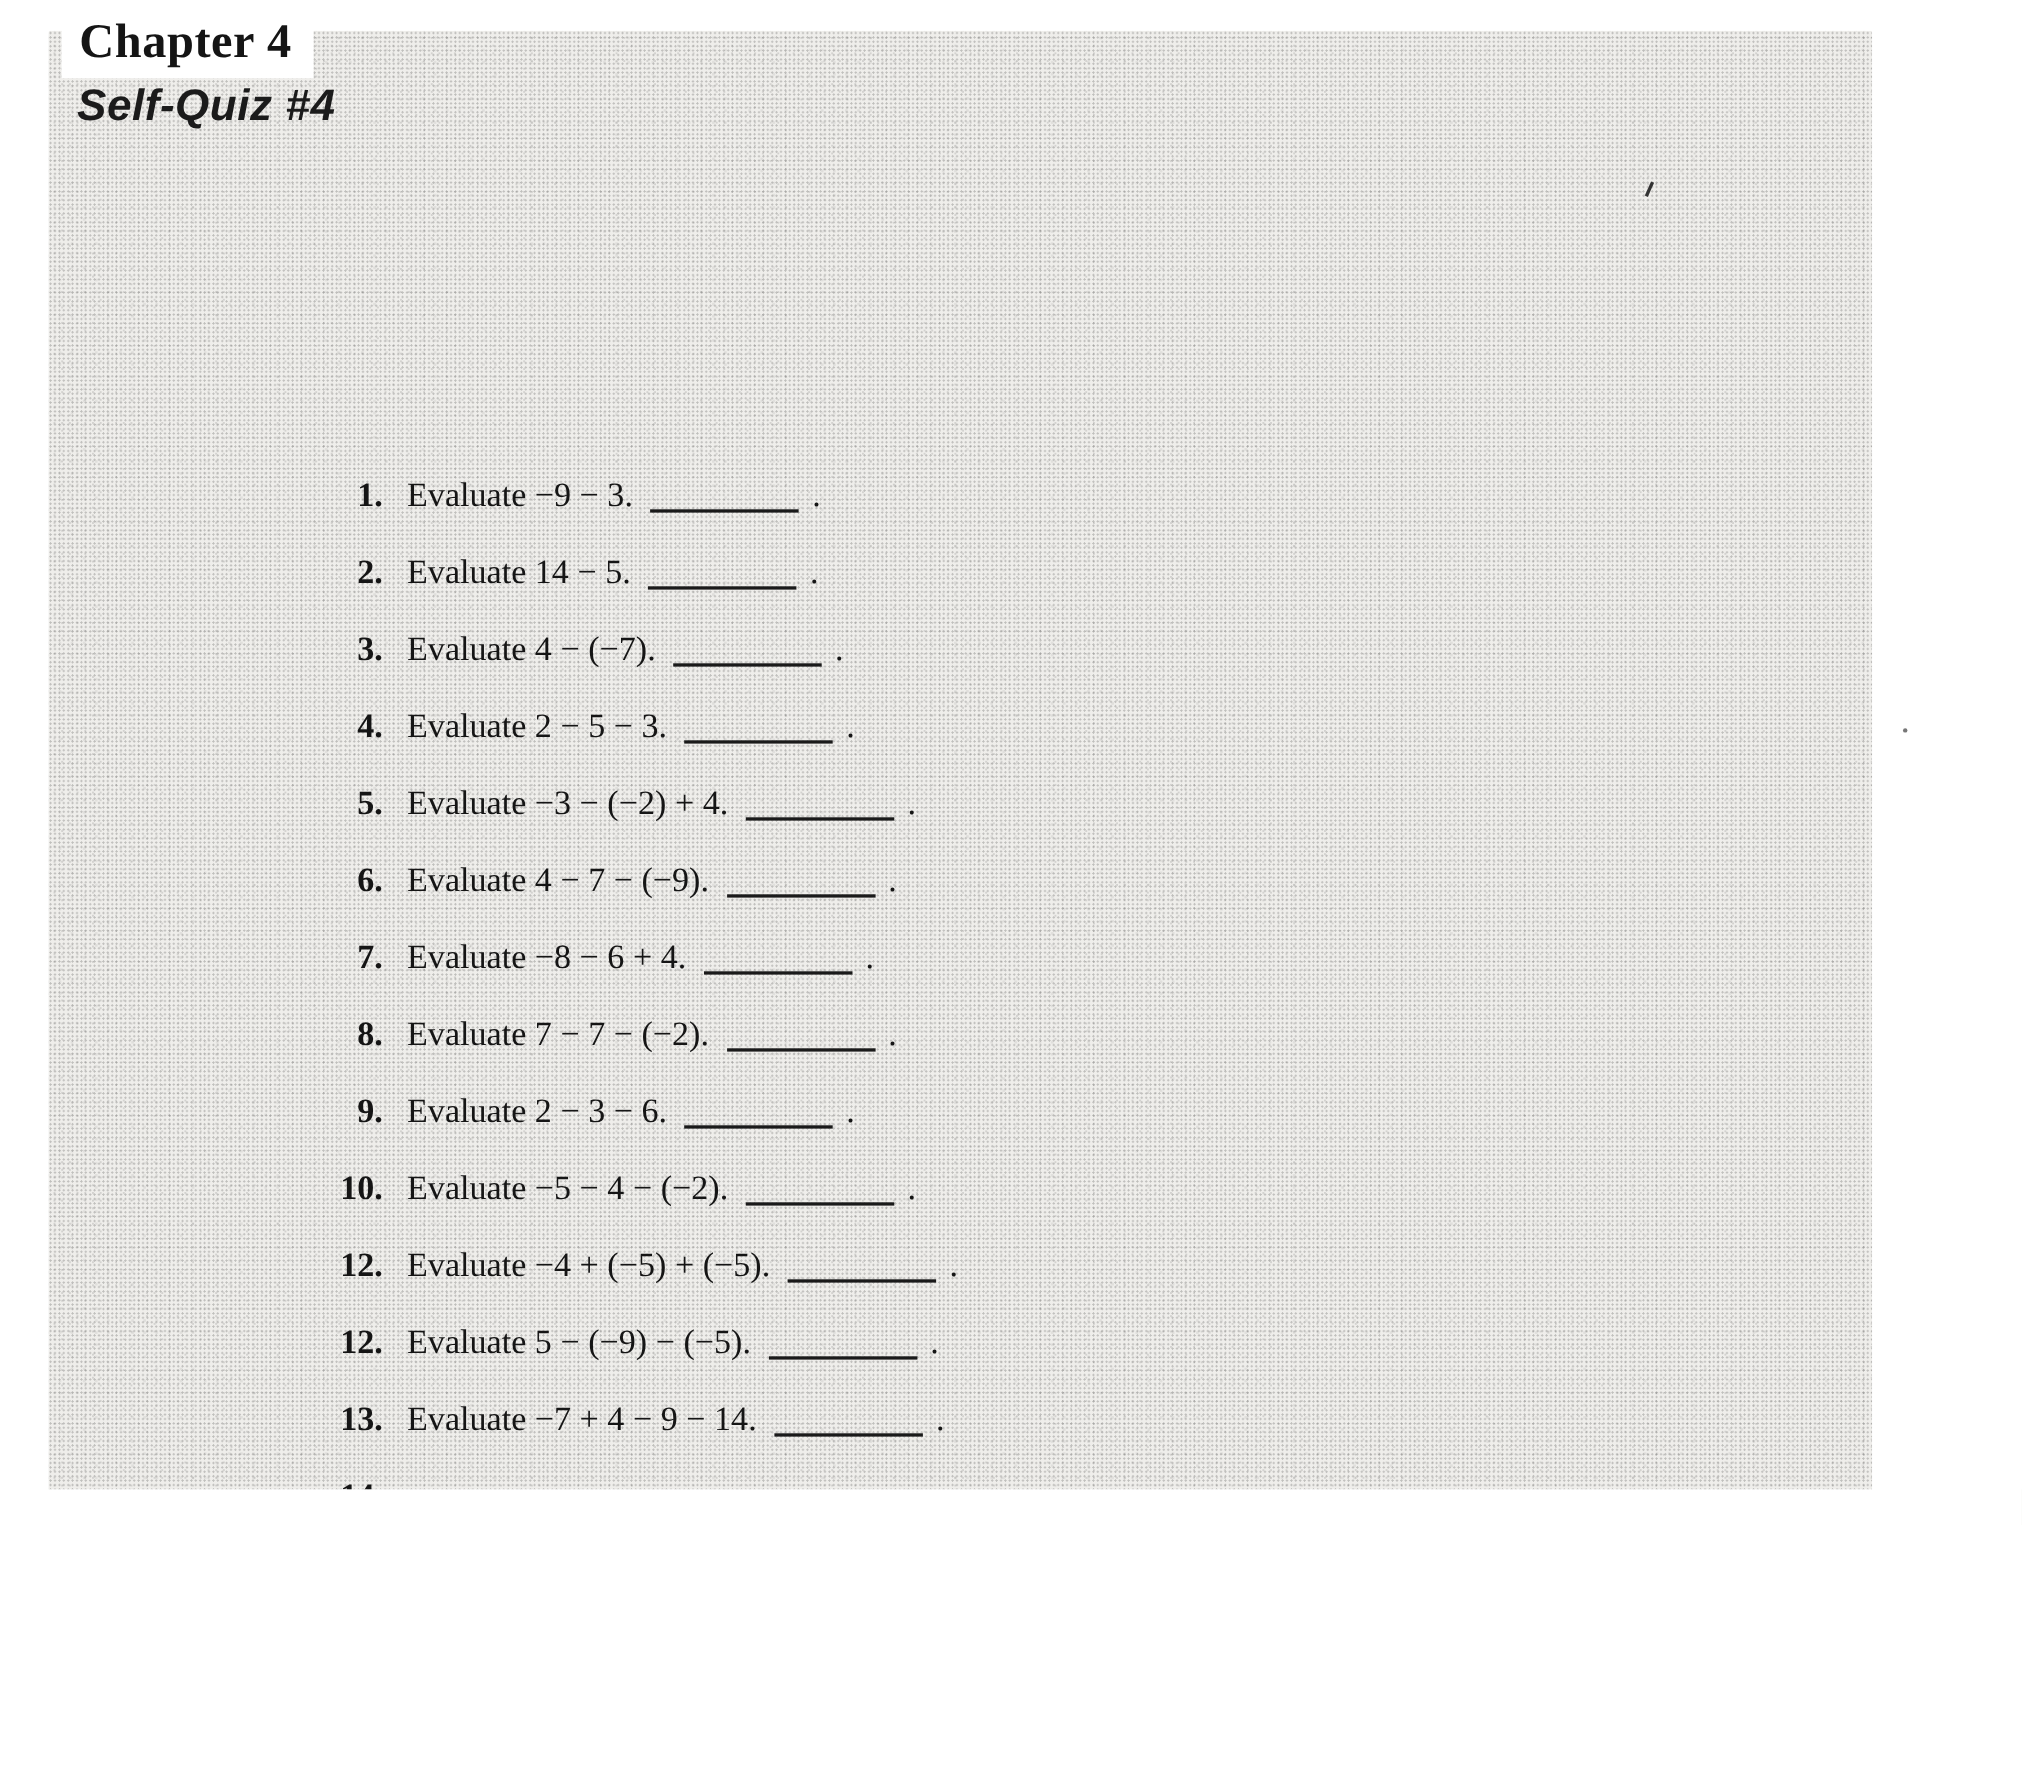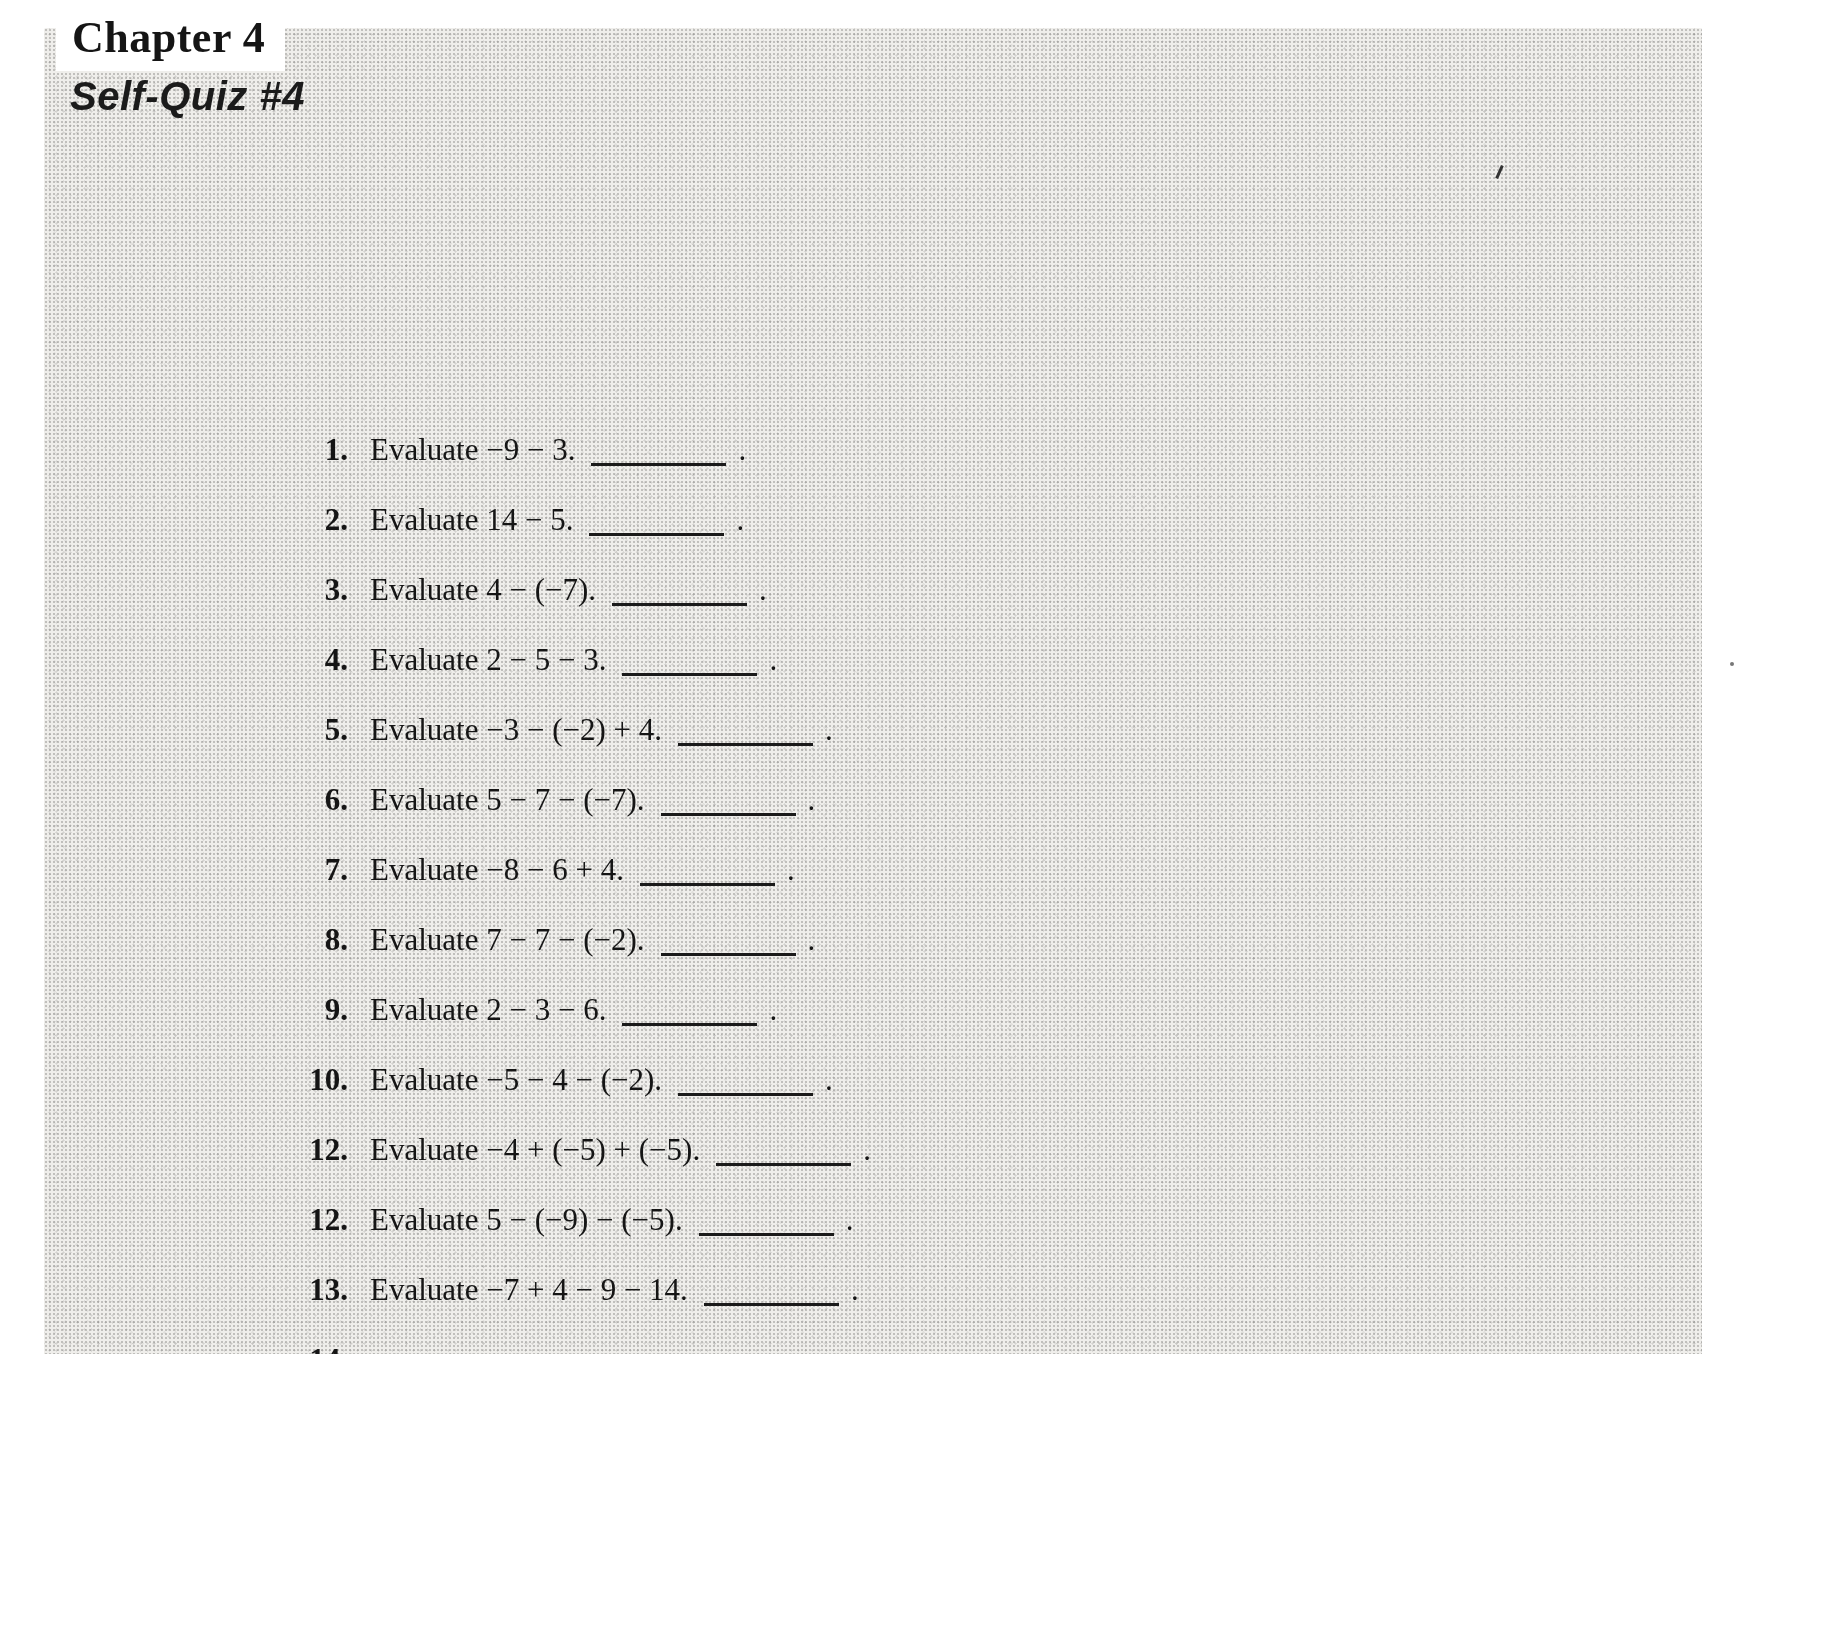--- a/index.html
+++ b/index.html
@@ -172,21 +172,21 @@
 
     <div class="q-row">
       <span class="q-num">5.</span>
       <span class="q-text">Evaluate −3 − (−2) + 4.</span>
       <span class="q-blank"></span>
       <span class="q-period">.</span>
     </div>
 
     <div class="q-row">
       <span class="q-num">6.</span>
-      <span class="q-text">Evaluate 5 − 7 − (−7).</span>
+      <span class="q-text">Evaluate 4 − 7 − (−9).</span>
       <span class="q-blank"></span>
       <span class="q-period">.</span>
     </div>
 
     <div class="q-row">
       <span class="q-num">7.</span>
       <span class="q-text">Evaluate −8 − 6 + 4.</span>
       <span class="q-blank"></span>
       <span class="q-period">.</span>
     </div>

